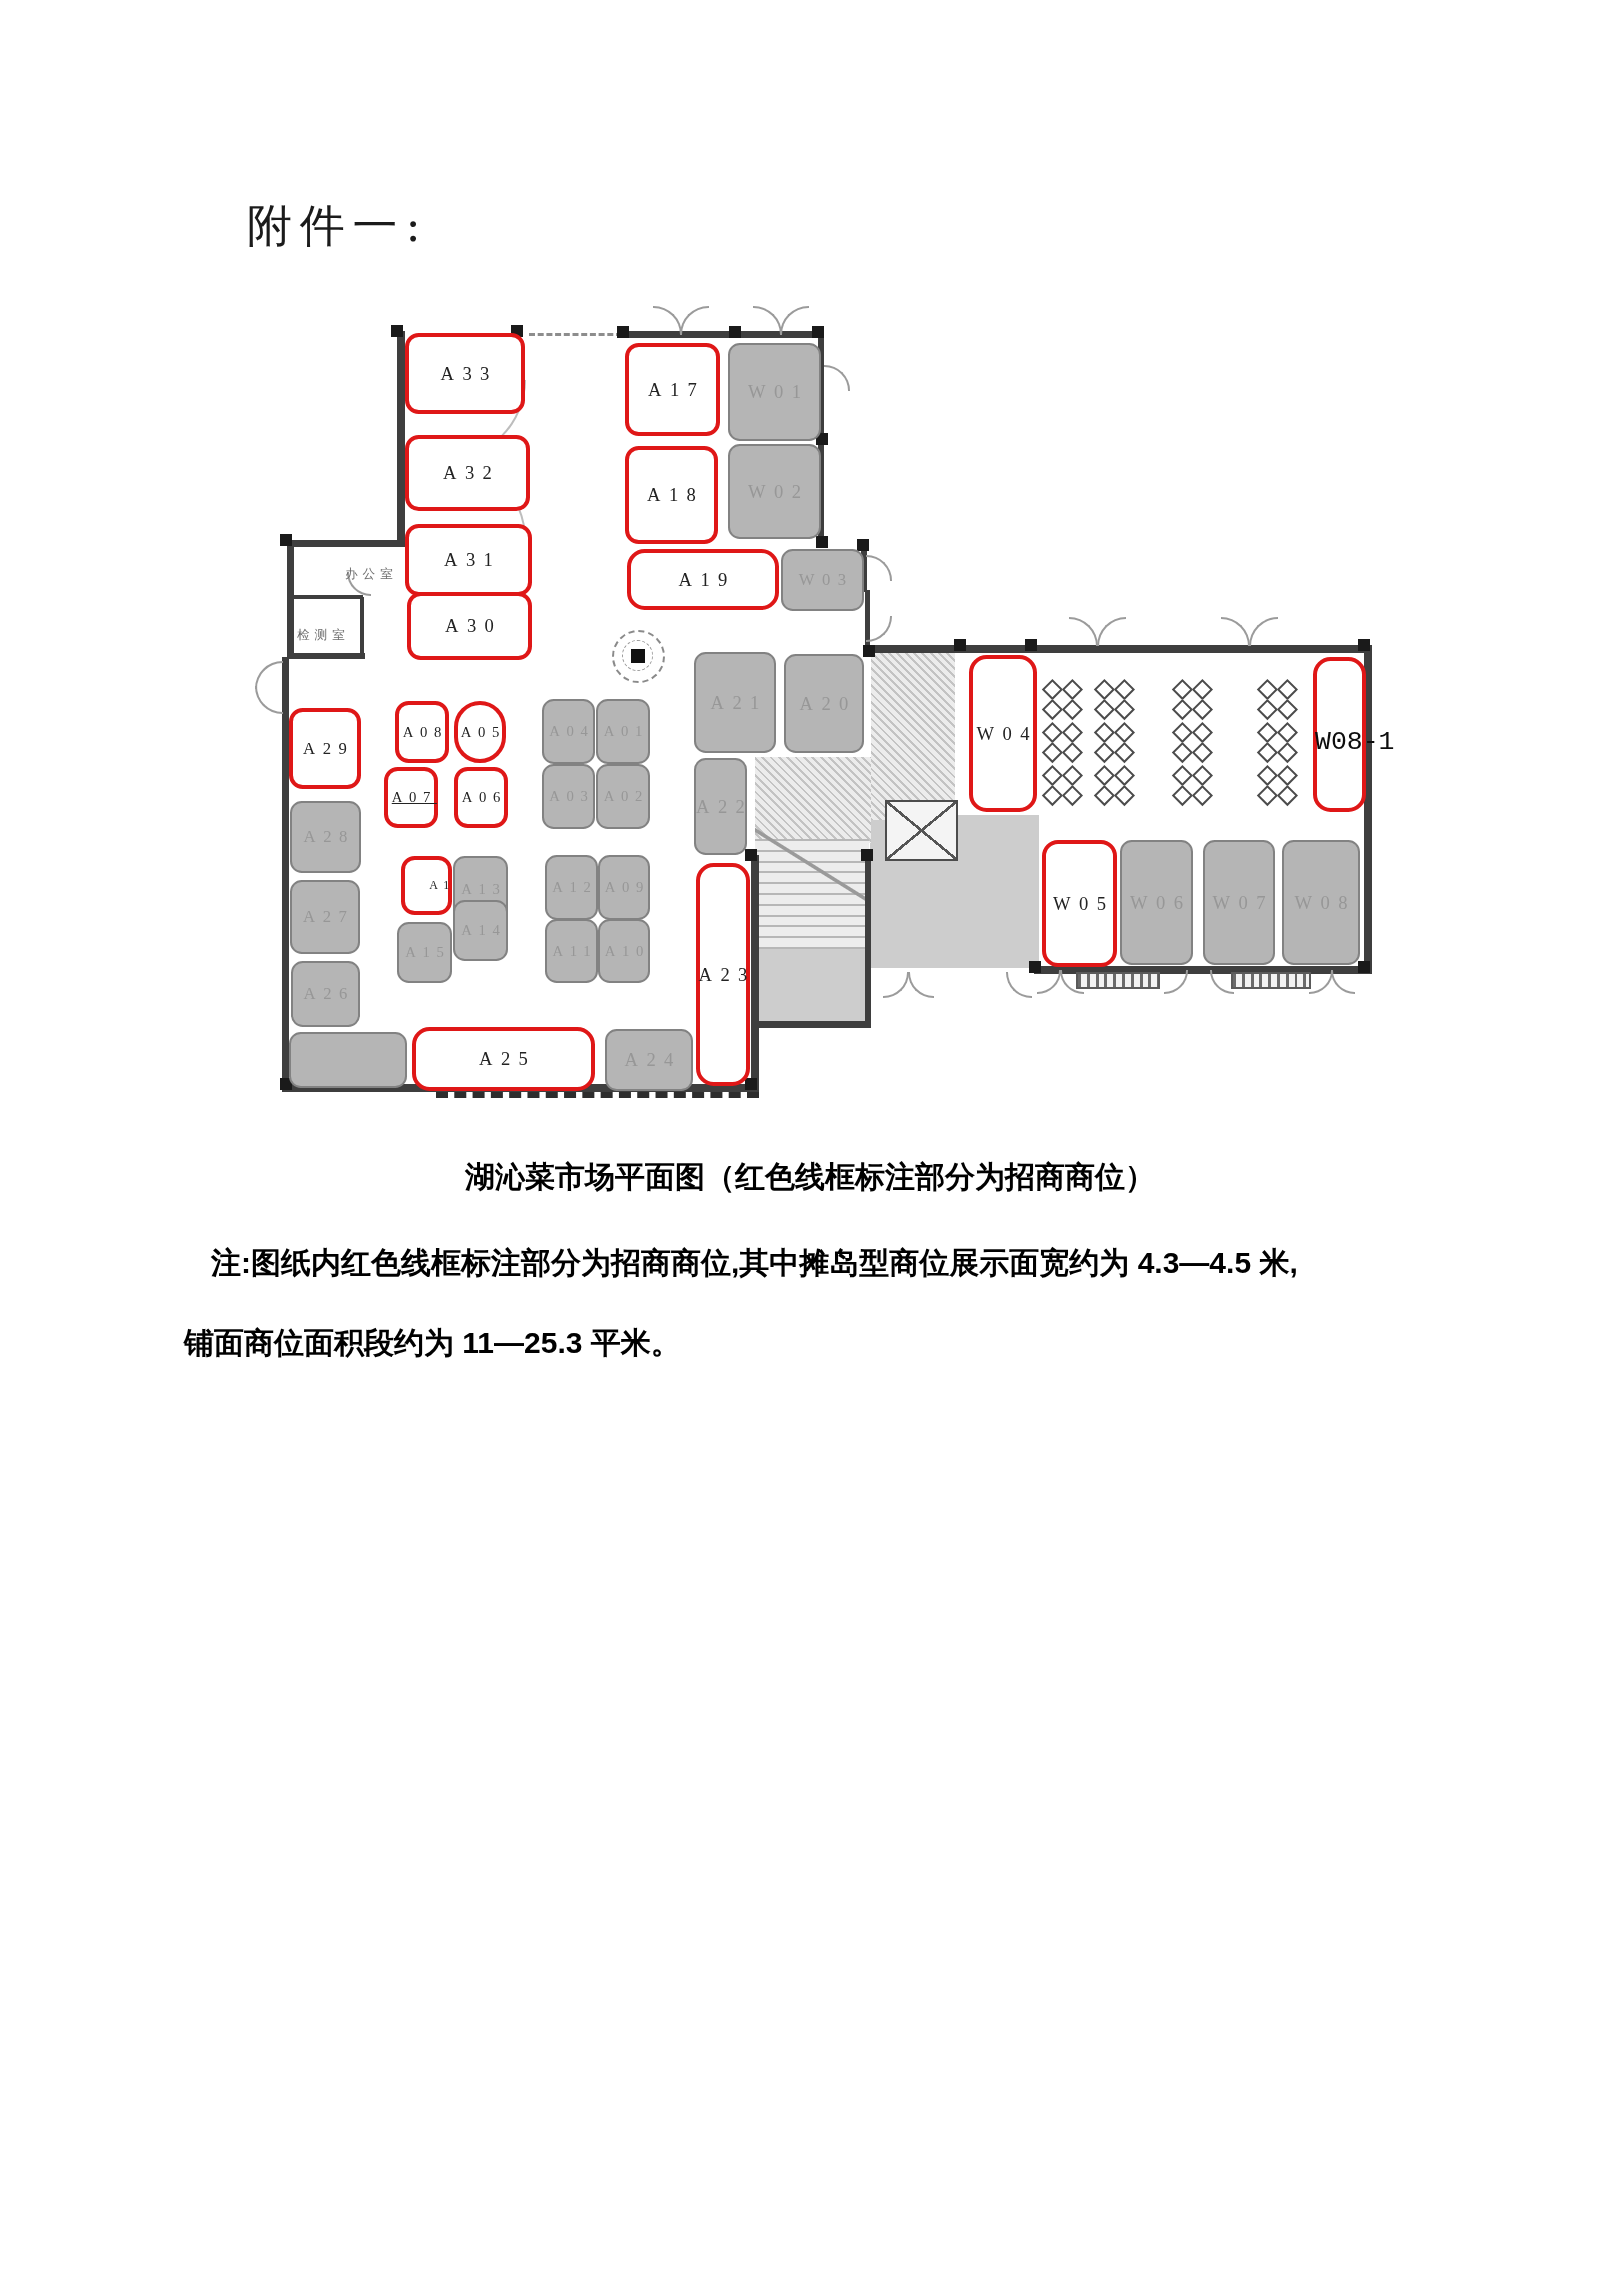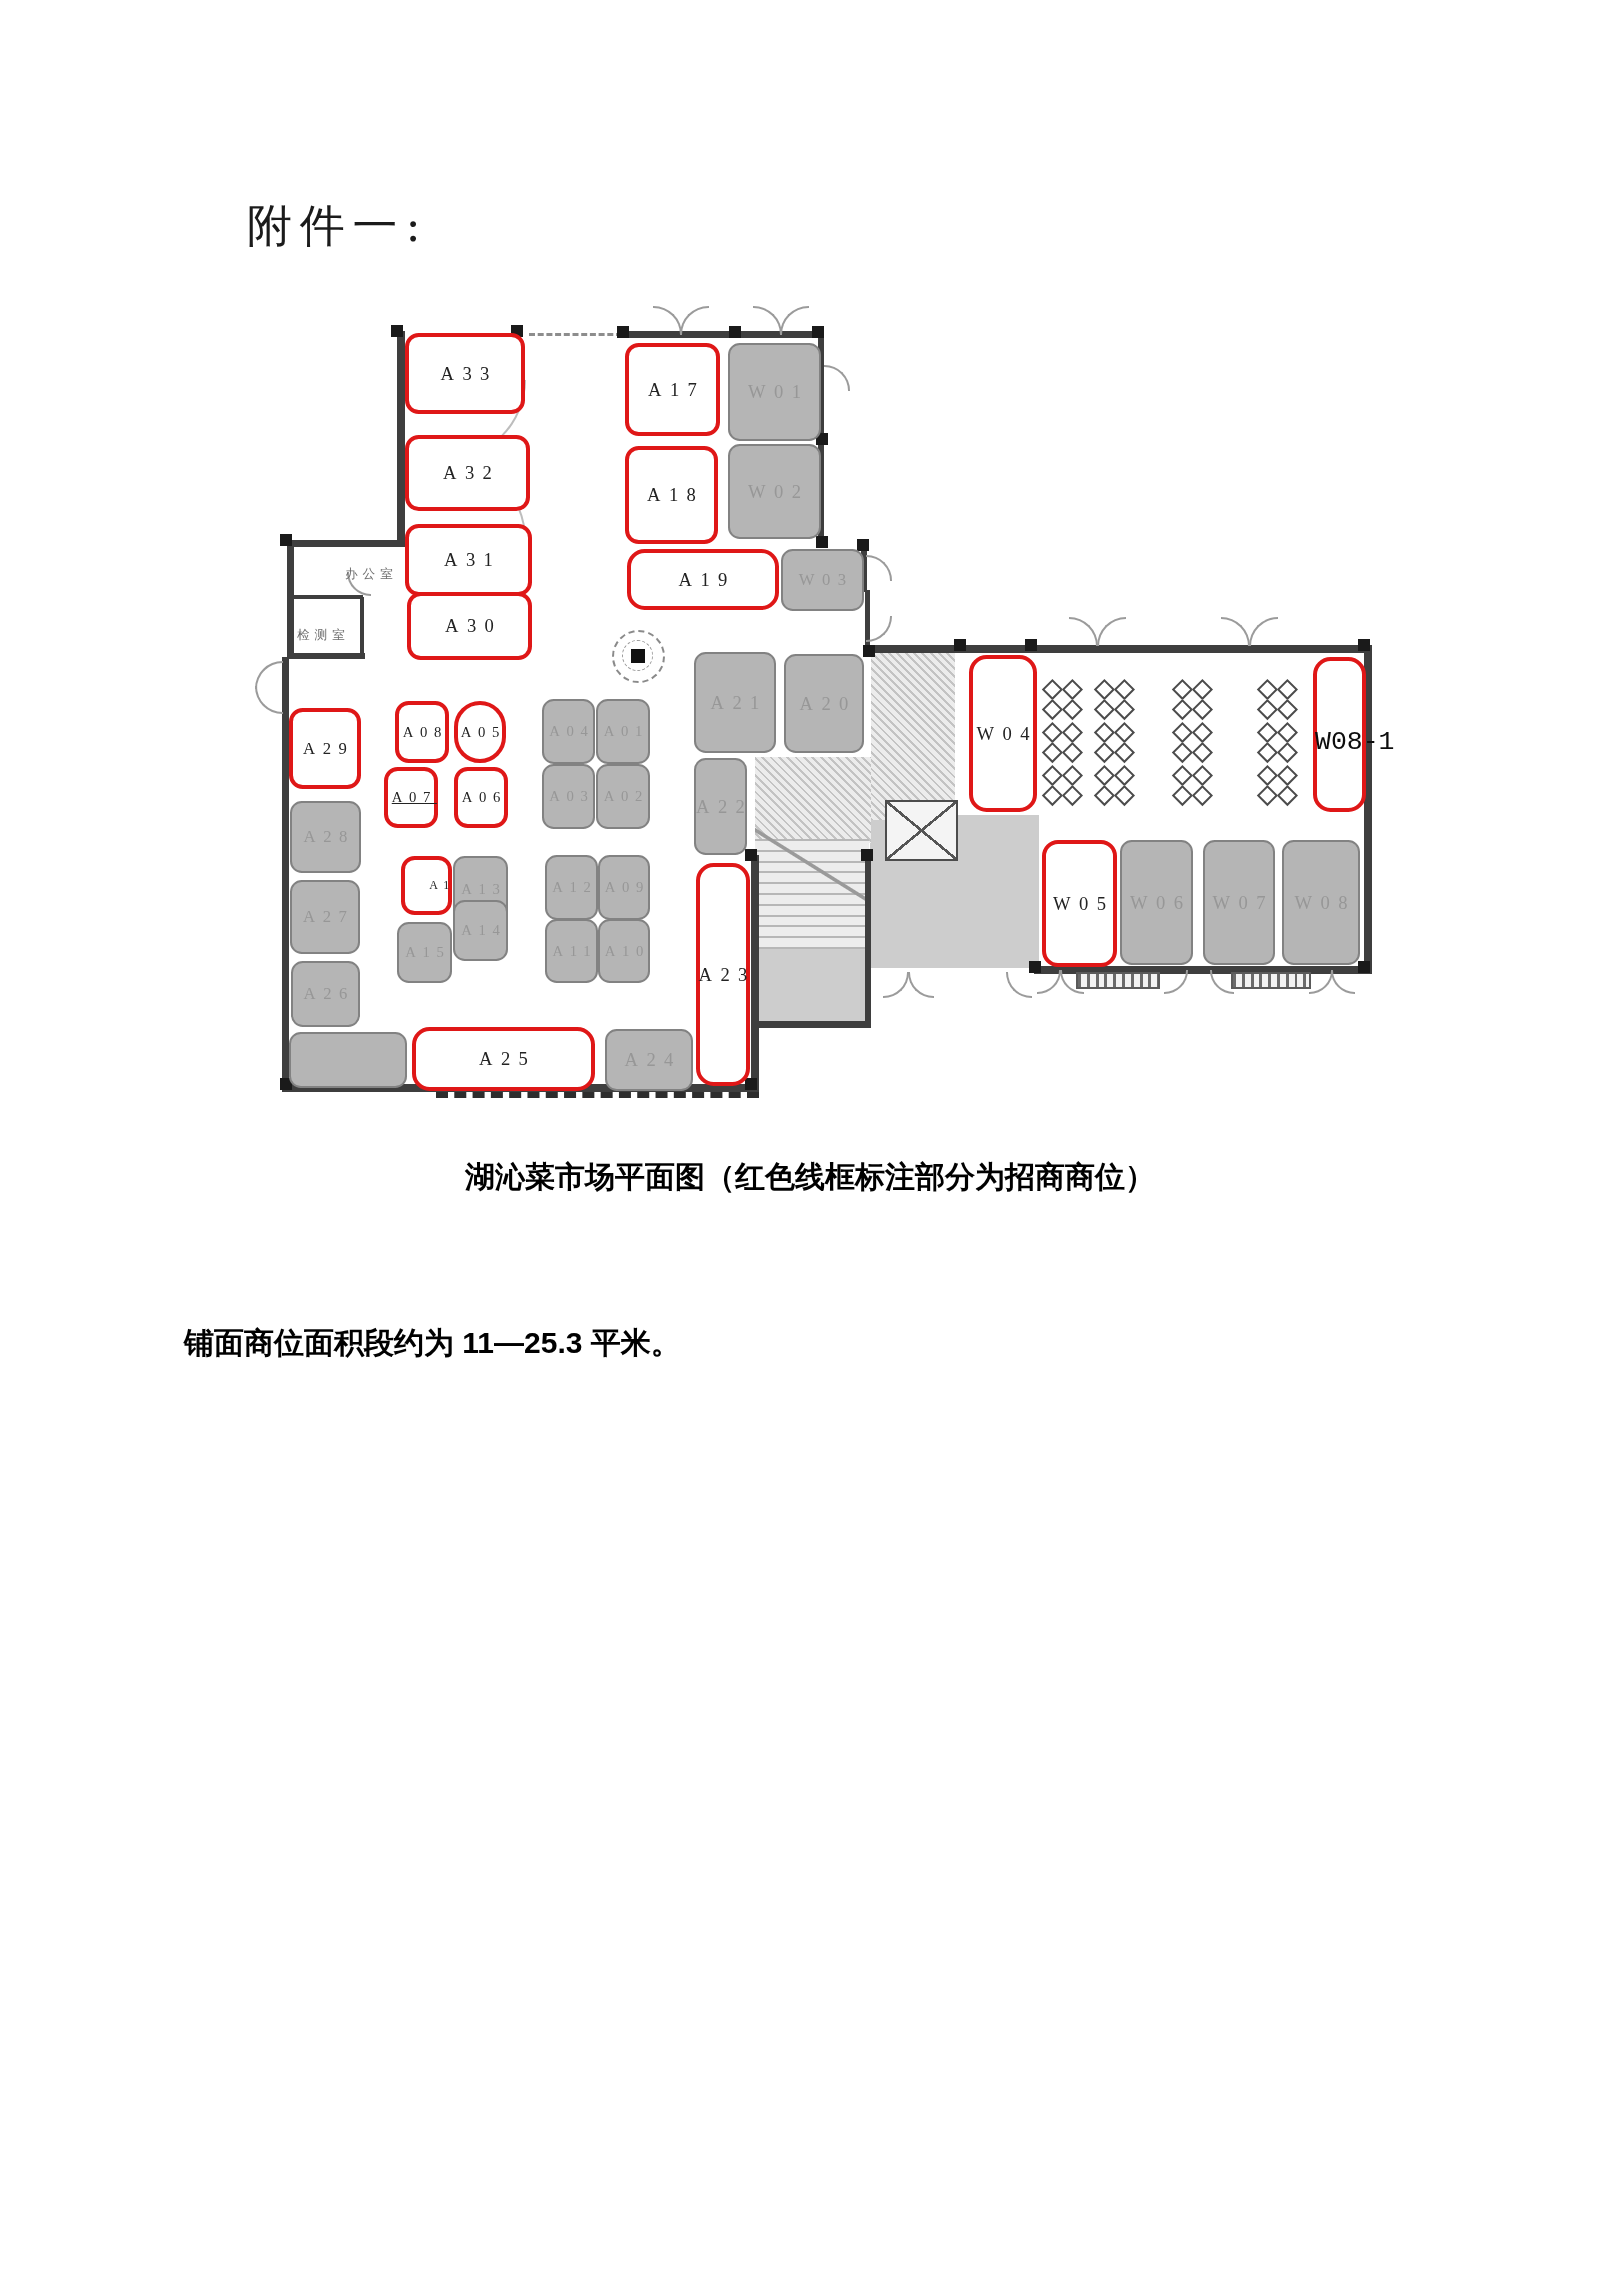--- a/index.html
+++ b/index.html
@@ -275,16 +275,17 @@
             <div class="chair-diamond"></div>
             <div class="chair-diamond"></div>
             <div class="chair-diamond"></div>
             <div class="chair-diamond"></div>
           </div>
         </div>
       </div>
   </div>
 
   <div class="caption" style="top:1157px;">湖沁菜市场平面图（红色线框标注部分为招商商位）</div>
+  <div class="note" style="left:211px;top:1243px;">注:图纸内红色线框标注部分为招商商位,其中摊岛型商位展示面宽约为 4.3—4.5 米,</div>
   <div class="note" style="left:184px;top:1323px;">铺面商位面积段约为 11—25.3 平米。</div>
 
 </div>
 
 
 </body></html>

